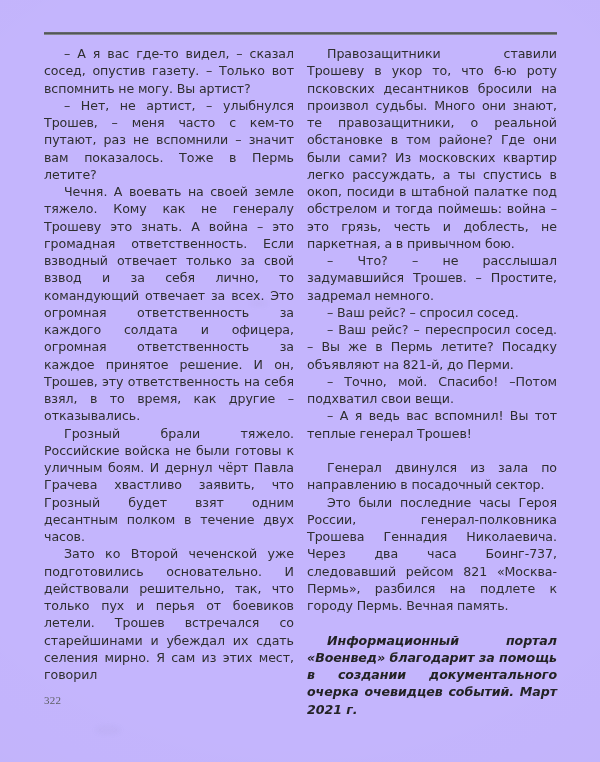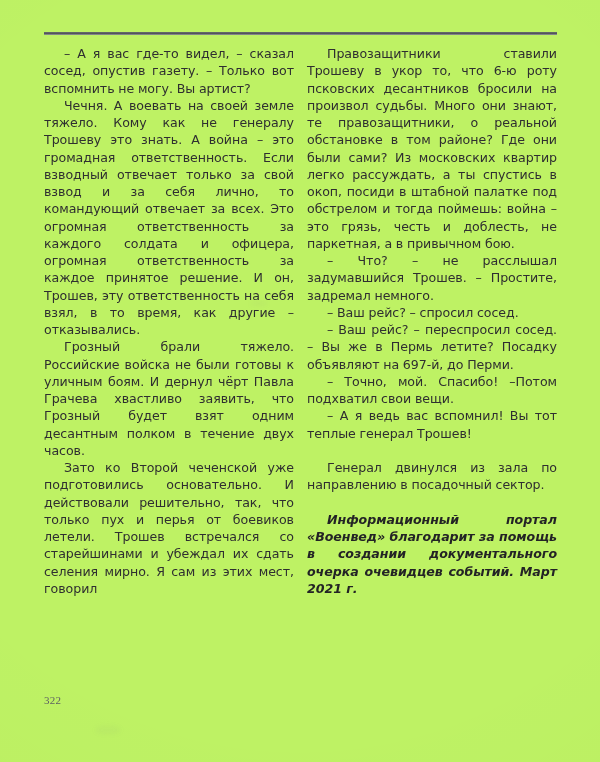--- a/index.html
+++ b/index.html
@@ -16,21 +16,21 @@
     color: #2b2b2b;
     position: relative;
     -webkit-font-smoothing: antialiased;
   }
 
   .page {
     position: absolute;
     left: 0; top: 0;
     width: 600px;
     height: 762px;
-    background: #bef264;
+    background: #c4b5fd;
   }
 
   
   .paper-tint {
     position: absolute;
     inset: 0;
     background:
       radial-gradient(120% 90% at 50% 45%, rgba(255,255,255,0) 55%, rgba(0,0,0,0.018) 100%);
     pointer-events: none;
   }
@@ -116,36 +116,38 @@
 
   <div class="smudge" style="left:95px; top:725px; width:26px; height:10px;"></div>
   <div class="smudge" style="left:250px; top:300px; width:18px; height:7px;"></div>
 
   <div class="header-rule"></div>
 
   <div class="columns">
 
     <div class="col col-left">
       <p class="para">– А я вас где-то видел, – сказал сосед, опустив газету. – Только вот вспомнить не могу. Вы артист?</p>
+      <p class="para">– Нет, не артист, – улыбнулся Трошев, – меня часто с кем-то путают, раз не вспомнили – значит вам показалось. Тоже в Пермь летите?</p>
       <p class="para">Чечня. А воевать на своей земле тяжело. Кому как не генералу Трошеву это знать. А война – это громадная ответственность. Если взводный отвечает только за свой взвод и за себя лично, то командующий отвечает за всех. Это огромная ответственность за каждого солдата и офицера, огромная ответственность за каждое принятое решение. И он, Трошев, эту ответственность на себя взял, в то время, как другие – отказывались.</p>
       <p class="para">Грозный брали тяжело. Российские войска не были готовы к уличным боям. И дернул чёрт Павла Грачева хвастливо заявить, что Грозный будет взят одним десантным полком в течение двух часов.</p>
       <p class="para">Зато ко Второй чеченской уже подготовились основательно. И действовали решительно, так, что только пух и перья от боевиков летели. Трошев встречался со старейшинами и убеждал их сдать селения мирно. Я сам из этих мест, говорил</p>
     </div>
 
     <div class="col col-right">
       <p class="para">Правозащитники ставили Трошеву в укор то, что 6-ю роту псковских десантников бросили на произвол судьбы. Много они знают, те правозащитники, о реальной обстановке в том районе? Где они были сами? Из московских квартир легко рассуждать, а ты спустись в окоп, посиди в штабной палатке под обстрелом и тогда поймешь: война –это грязь, честь и доблесть, не паркетная, а в привычном бою.</p>
       <p class="para">– Что? – не расслышал задумавшийся Трошев. – Простите, задремал немного.</p>
       <p class="para">– Ваш рейс? – спросил сосед.</p>
-      <p class="para">– Ваш рейс? – переспросил сосед. – Вы же в Пермь летите? Посадку объявляют на 697-й, до Перми.</p>
+      <p class="para">– Ваш рейс? – переспросил сосед. – Вы же в Пермь летите? Посадку объявляют на 821-й, до Перми.</p>
       <p class="para">– Точно, мой. Спасибо! –Потом подхватил свои вещи.</p>
       <p class="para">– А я ведь вас вспомнил! Вы тот теплые генерал Трошев!</p>
 
       <div class="spacer-line"></div>
 
       <p class="para">Генерал двинулся из зала по направлению в посадочный сектор.</p>
+      <p class="para">Это были последние часы Героя России, генерал-полковника Трошева Геннадия Николаевича. Через два часа Боинг-737, следовавший рейсом 821 «Москва-Пермь», разбился на подлете к городу Пермь. Вечная память.</p>
 
       <div class="spacer-line"></div>
 
       <p class="credit">Информационный портал «Военвед» благодарит за помощь в создании документального очерка очевидцев событий. Март 2021 г.</p>
     </div>
 
   </div>
 
   <div class="folio">322</div>
 

